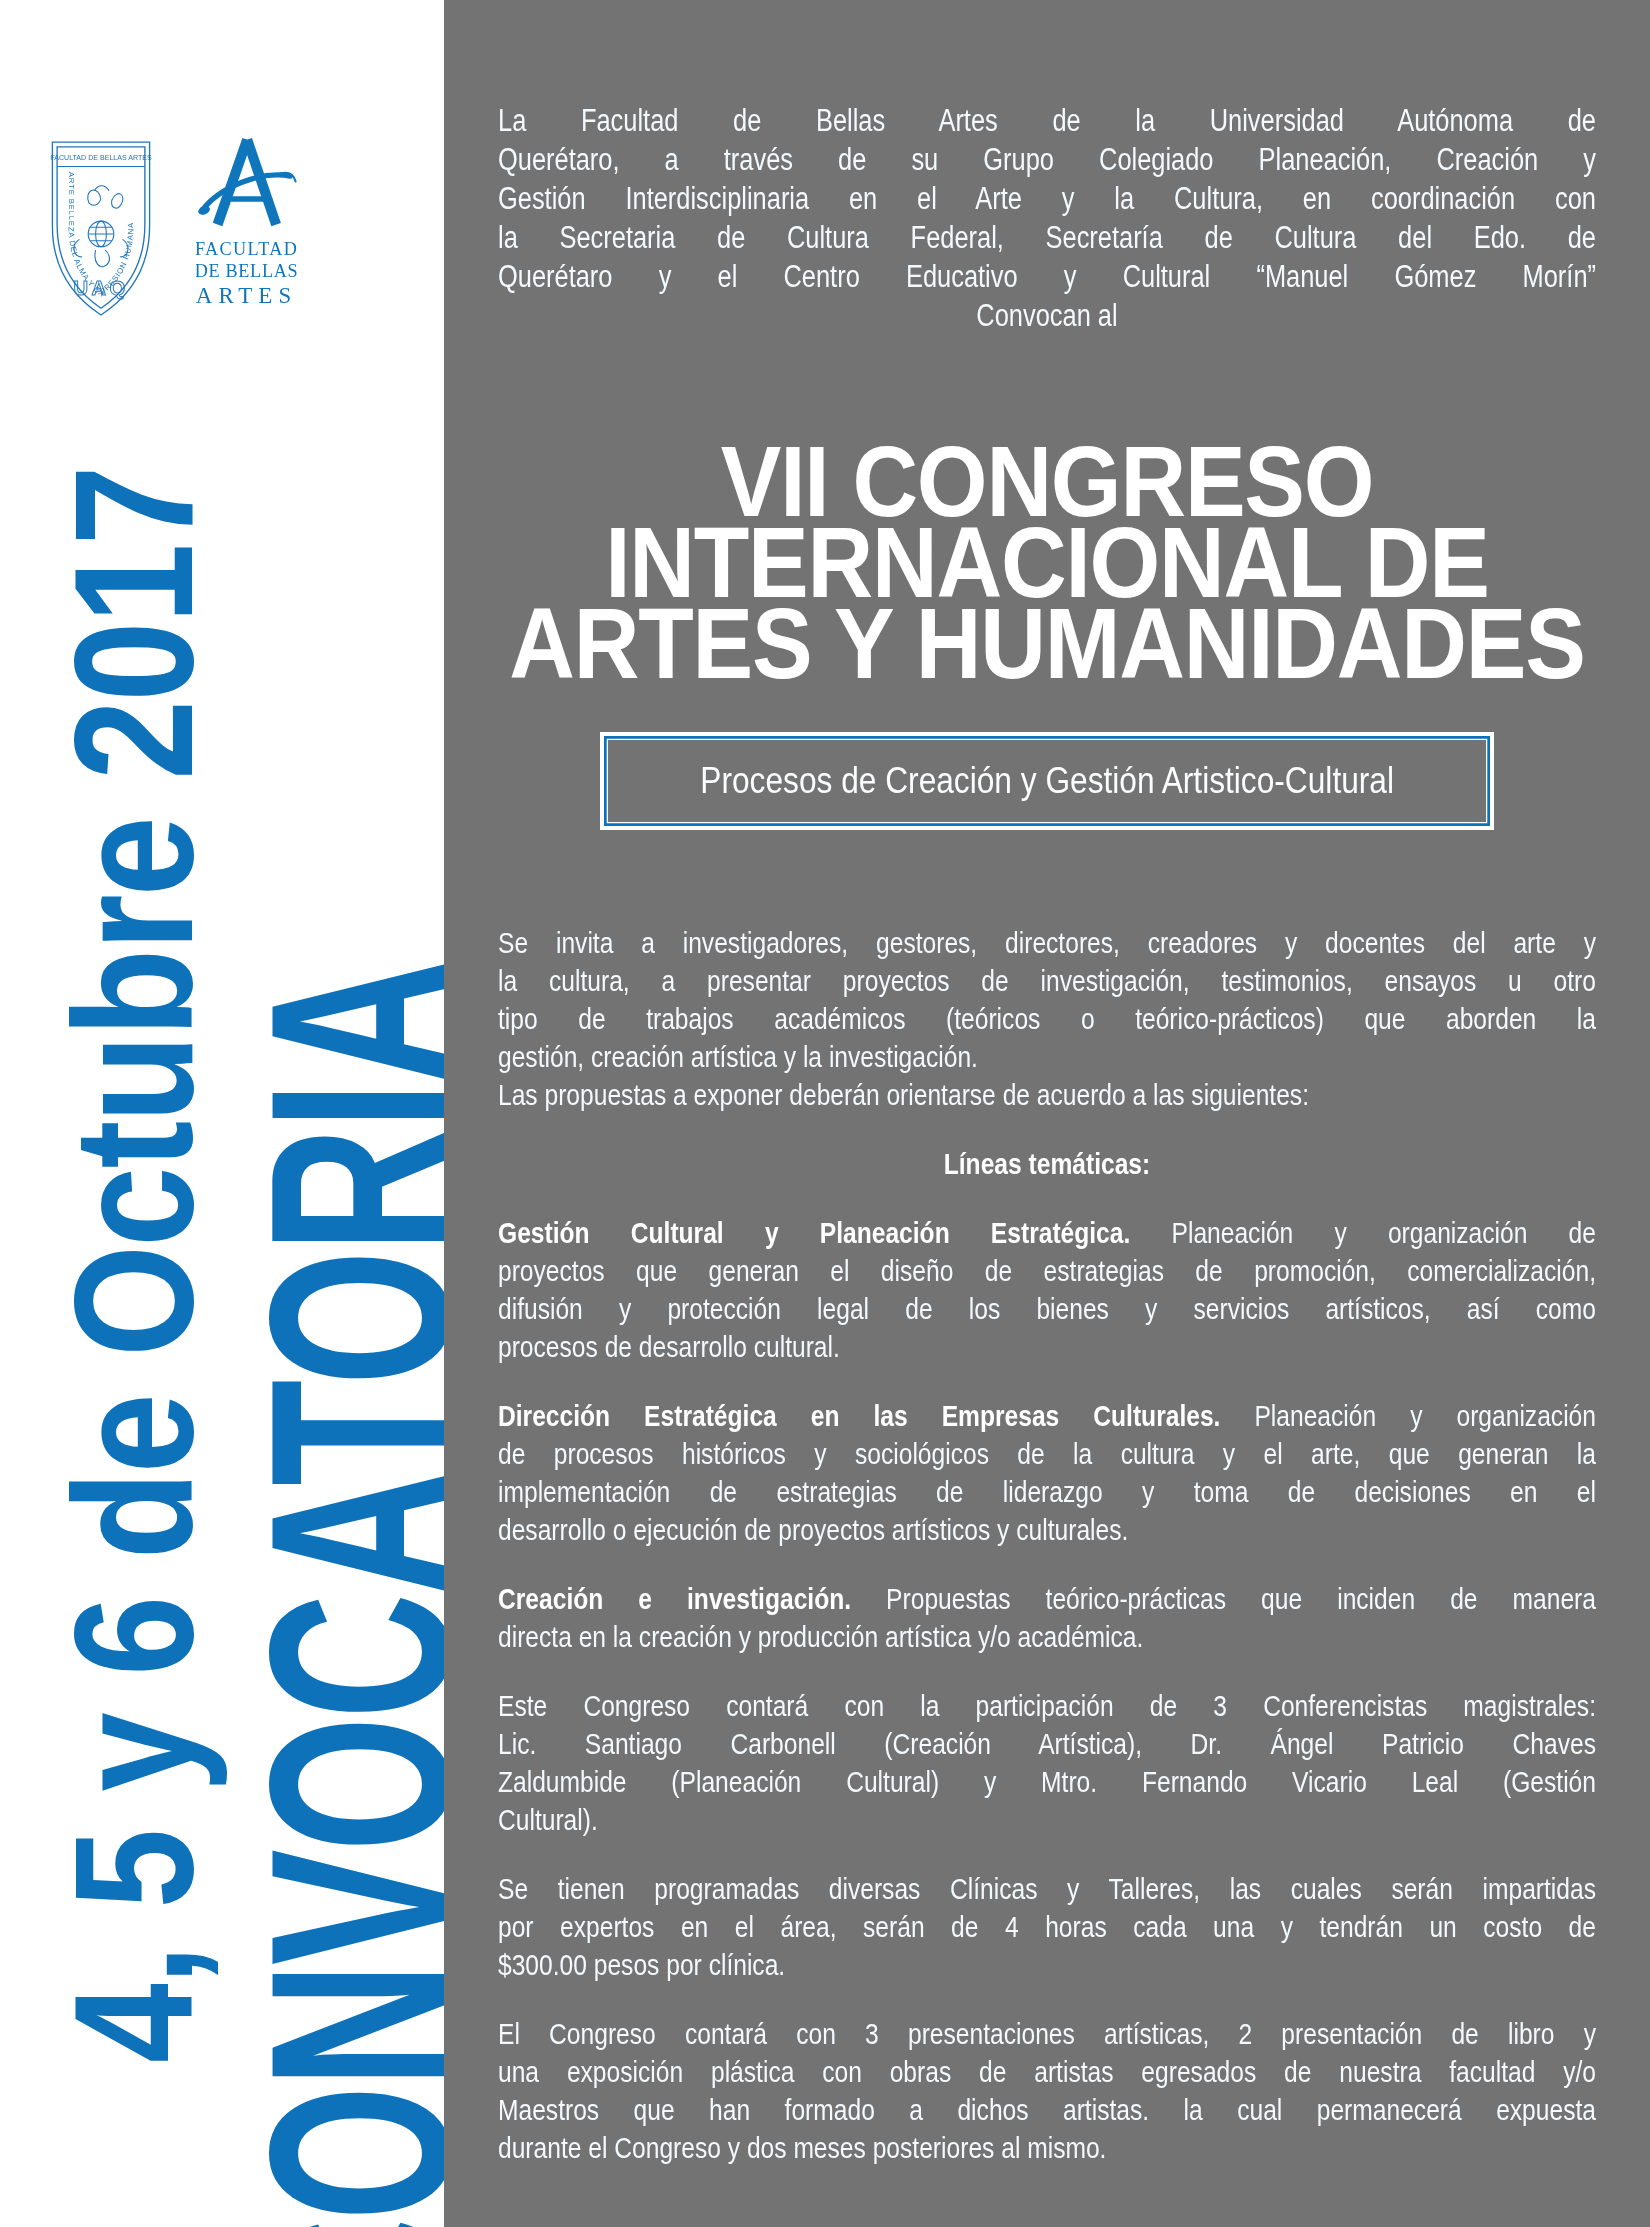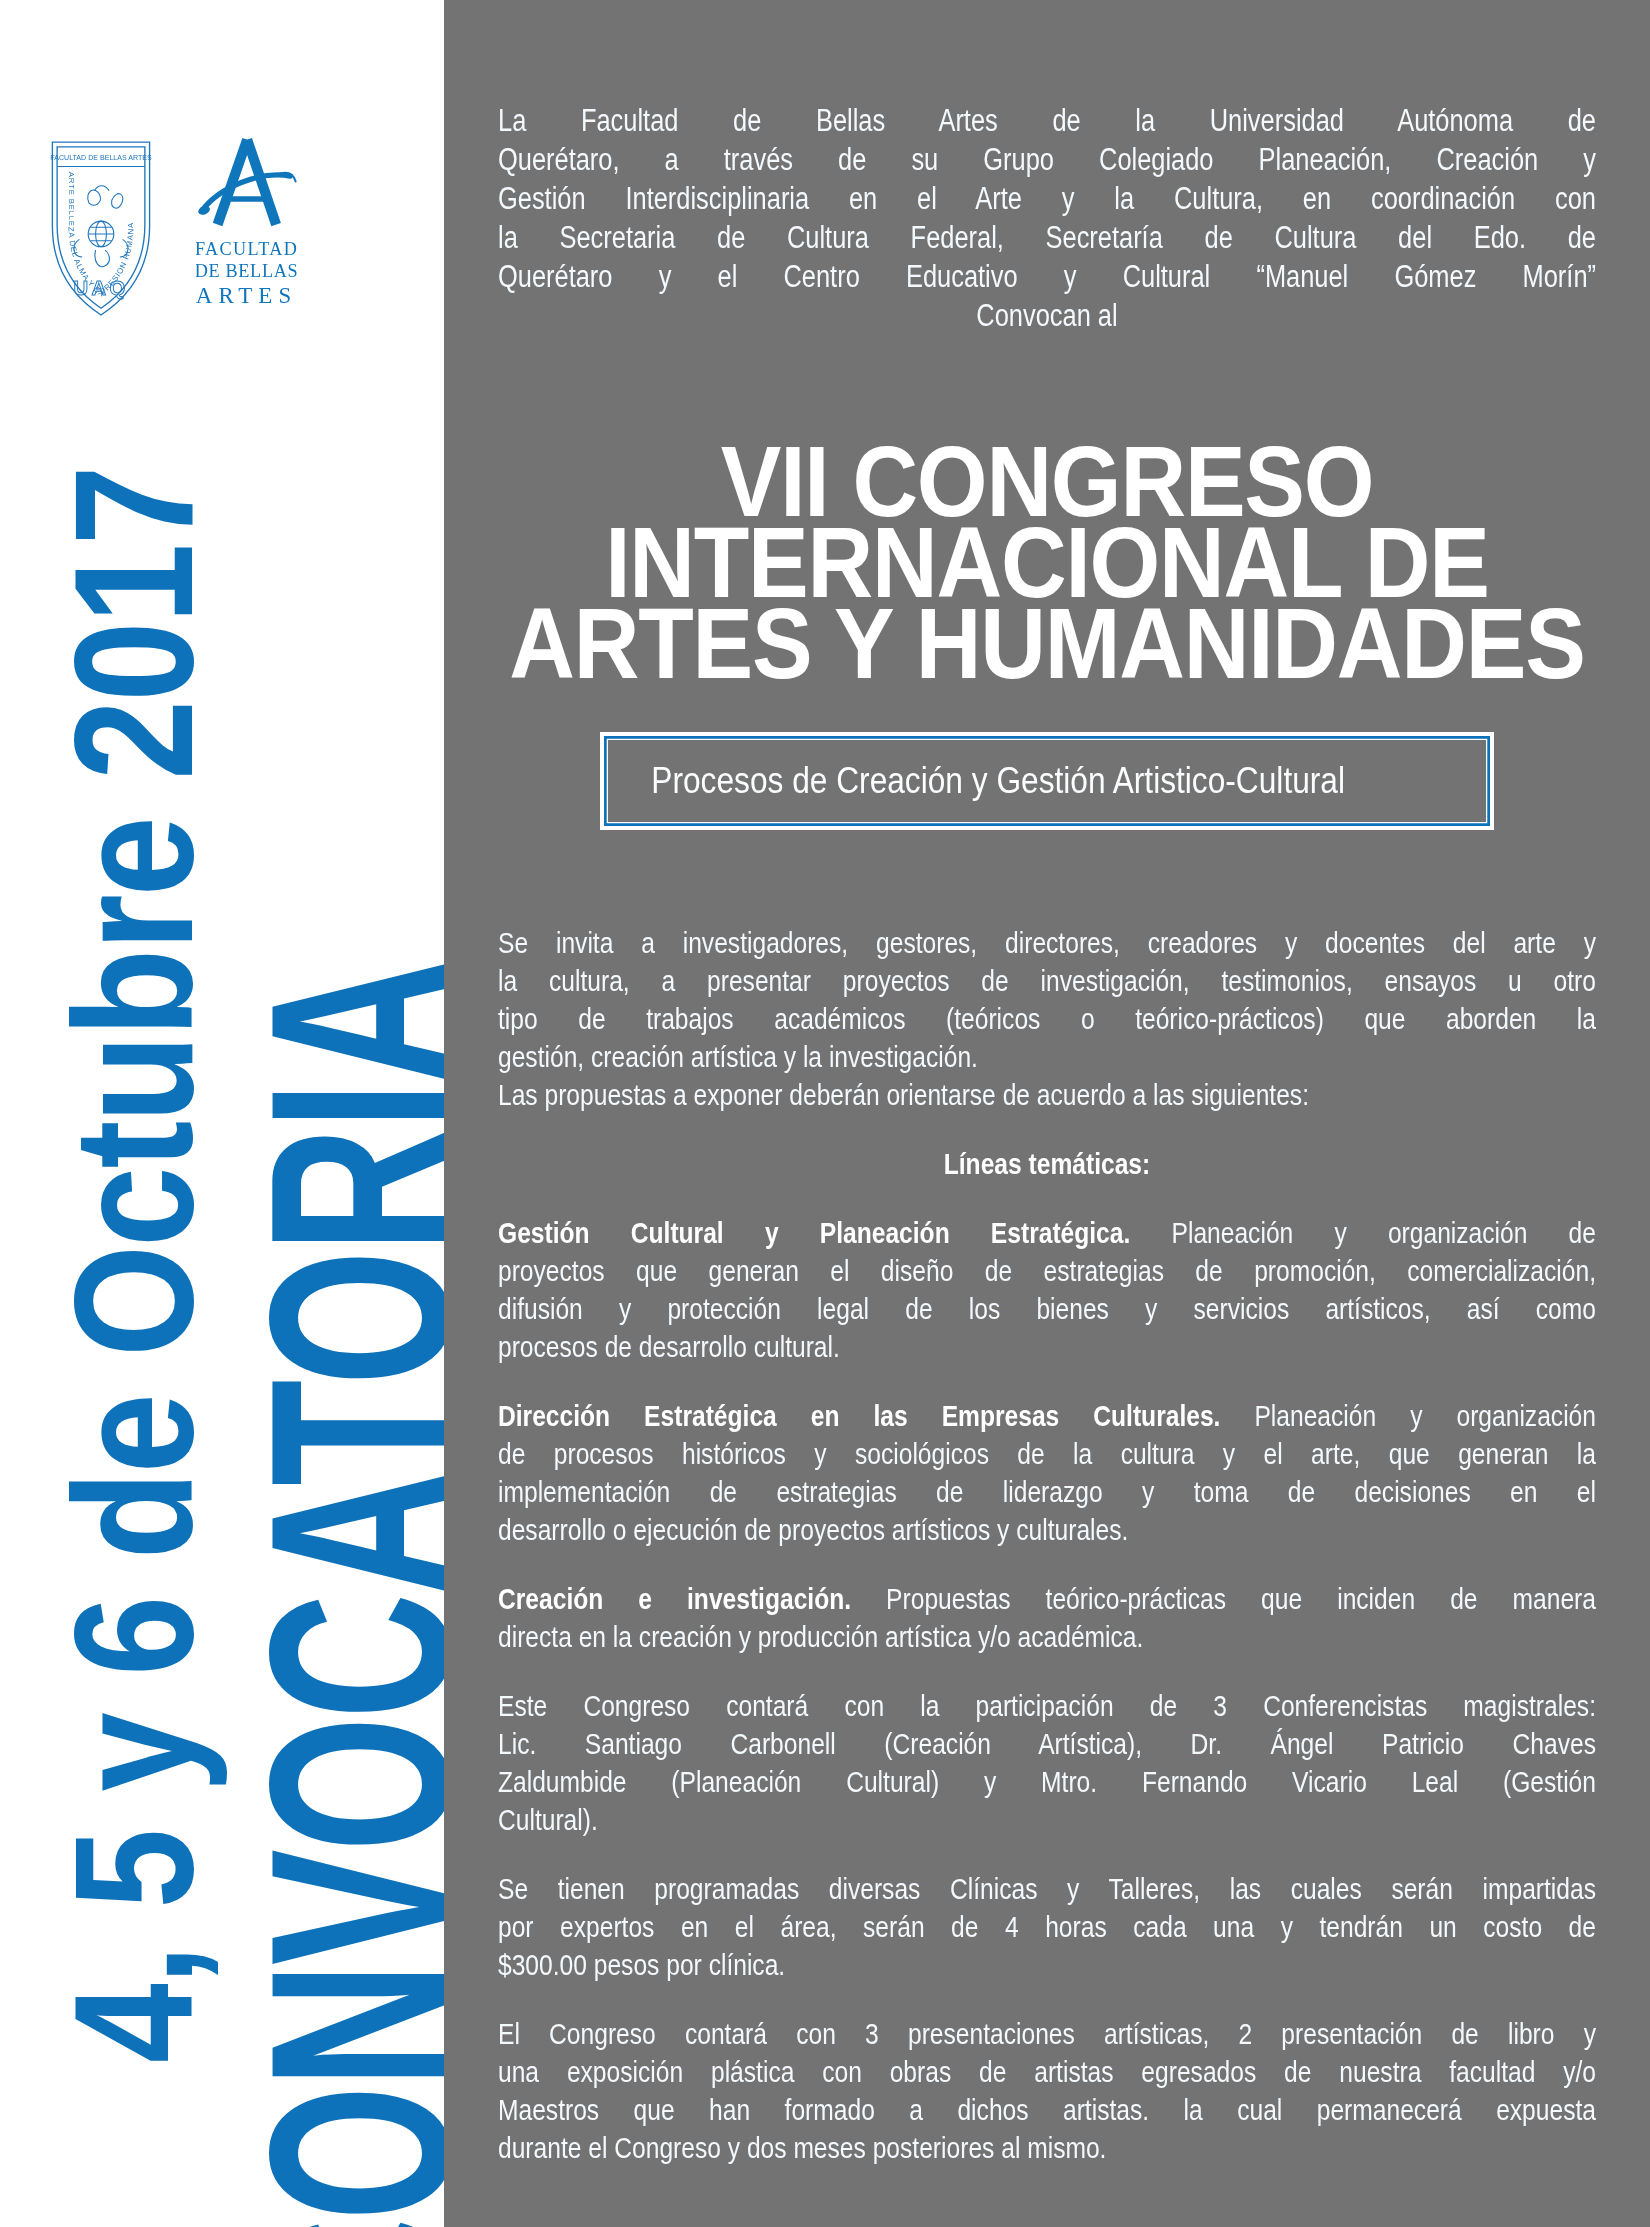--- a/index.html
+++ b/index.html
@@ -21,21 +21,21 @@
   .cline{text-align:center;}
 
   
   .title{margin-top:106px;font-weight:700;font-size:101px;line-height:81px;
          letter-spacing:-1.3px;text-align:center;color:#ffffff;}
 
   
   .subbox{margin:48px auto 0 auto;width:894px;height:98px;box-sizing:border-box;
           border:4.7px solid #ffffff;
           box-shadow:inset 0 0 0 2.7px #0d72b9, inset 0 0 0 4px #ffffff;
-          display:flex;align-items:center;justify-content:flex-start;}
+          display:flex;align-items:center;justify-content:center;}
   .subbox-inner{display:inline-block;transform:scaleX(0.88);font-size:36px;color:#fbfdff;
                 white-space:nowrap;}
 
   
   .bodytext{margin-top:94px;font-size:30px;line-height:38px;color:#f4f9fd;}
   .para{margin-top:31px;}
   .para.first{margin-top:0;}
   .heading{margin-top:31px;text-align:center;font-weight:700;color:#ffffff;}
   .bodytext b{color:#ffffff;}
 

